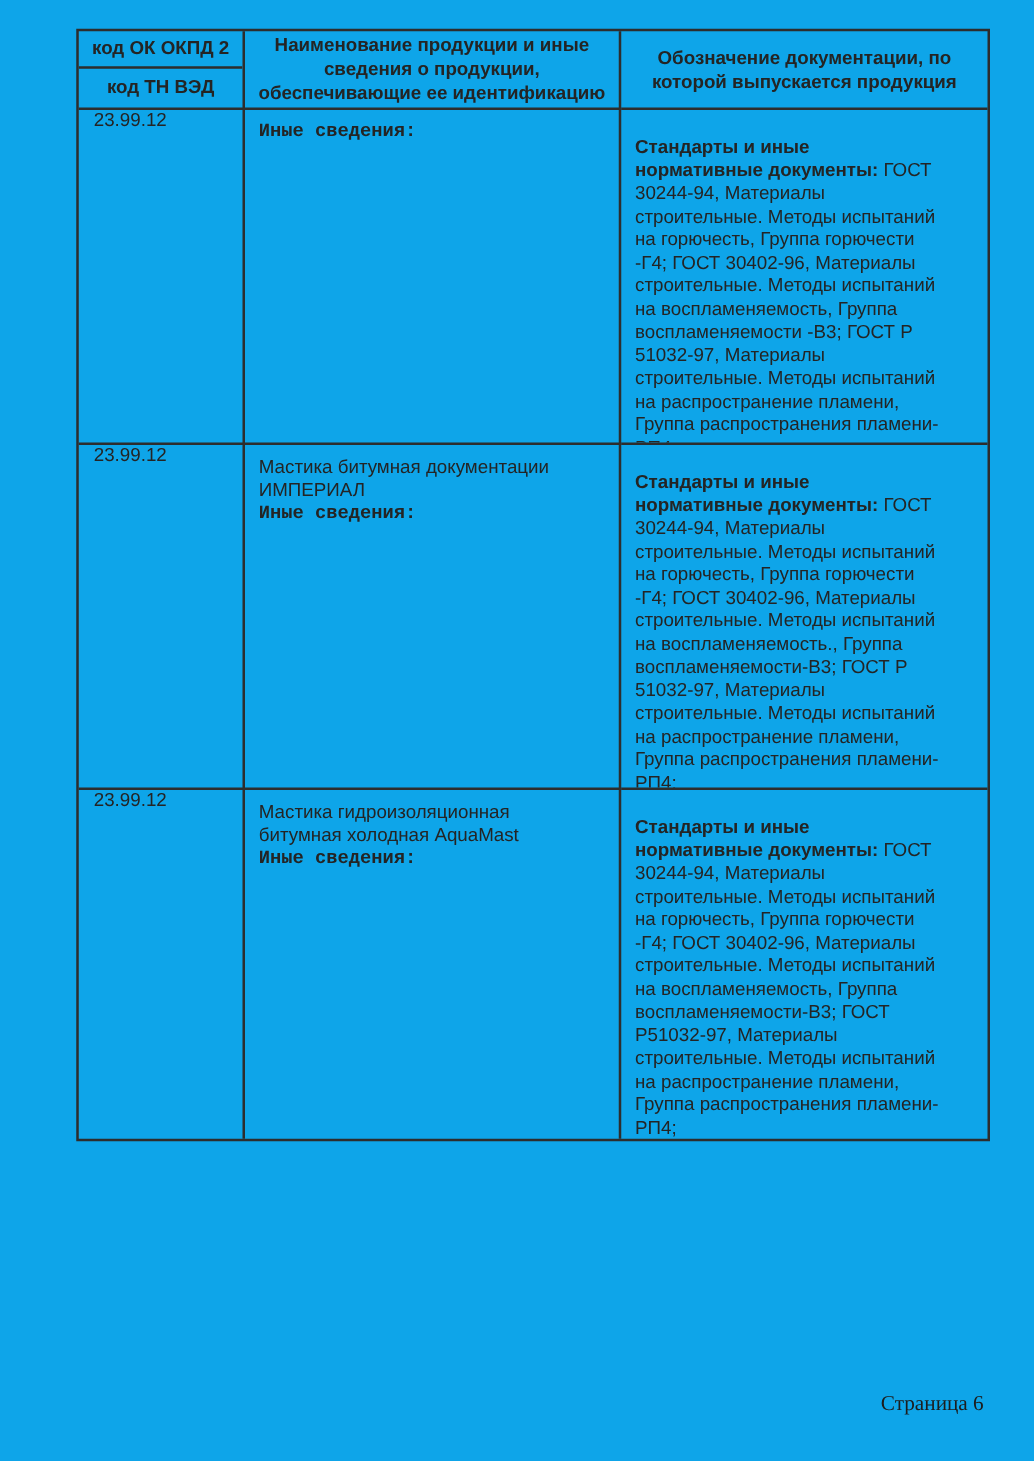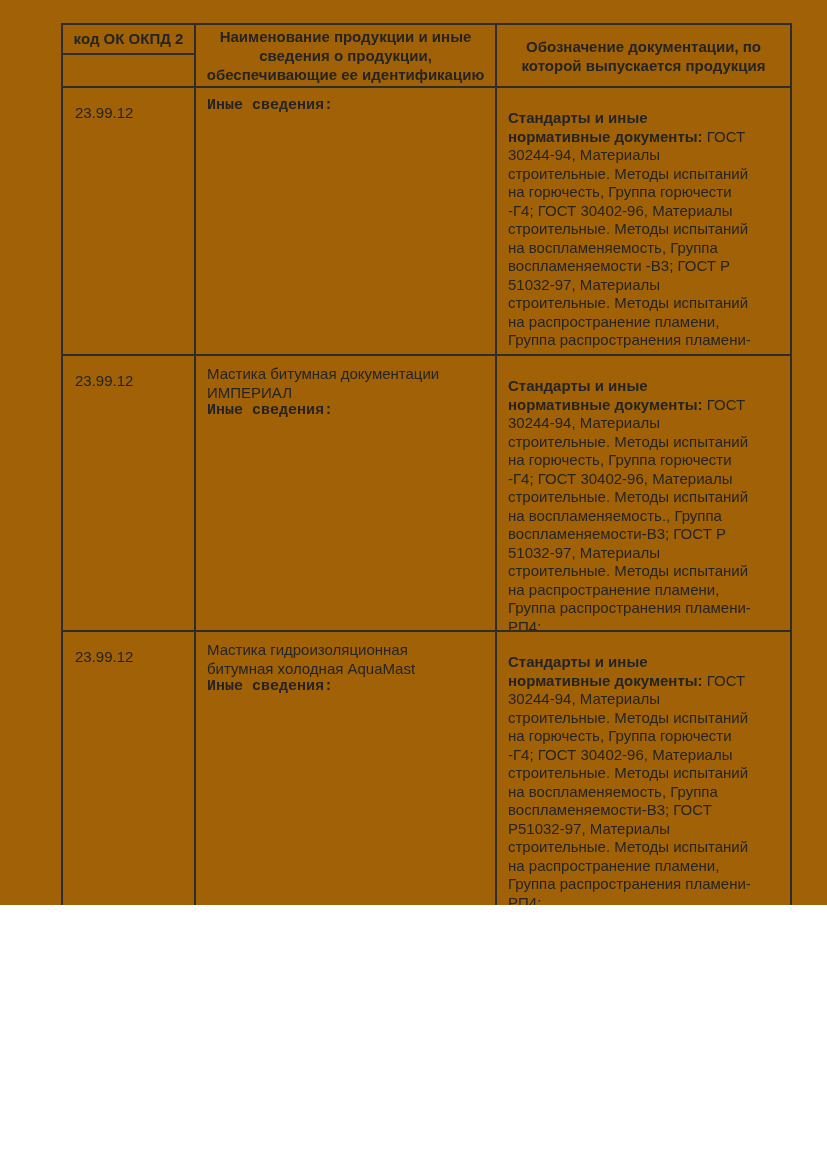--- a/index.html
+++ b/index.html
@@ -1,20 +1,20 @@
 <!DOCTYPE html>
 <html><head>
 <meta charset="utf-8">
 <style>
   html, body { margin: 0; padding: 0; background: #ffffff; }
   .page {
     position: relative;
     width: 827px;
-    height: 905px;
-    background: #a16207;
+    height: 1169px;
+    background: #0ea5e9;
     font-family: "Liberation Sans", sans-serif;
     color: #242424;
     overflow: hidden;
   }
   .doc-table {
     position: absolute;
     left: 61px;
     top: 23px;
     width: 731px;
     height: 890px;
@@ -48,21 +48,21 @@
     display: flex; align-items: center; justify-content: center;
     padding: 0 9px; line-height: 19px;
   }
   .h-docs {
     font-weight: bold; text-align: center;
     display: flex; align-items: center; justify-content: center;
     padding: 12px 10px; line-height: 19px;
   }
 
   
-  .code-cell { padding: 16px 4px 0 12px; }
+  .code-cell { padding: 0 4px 0 12px; }
   .name-cell { padding: 9px 28px 0 11px; }
   .name-cell .other-label { font-weight: bold; font-family: Liberation Mono, monospace; }
   .docs-cell { padding: 21px 37px 0 11px; }
   .docs-cell p { margin: 0; }
   .docs-cell b { font-weight: bold; text-align: right; }
 
   .footer {
     position: absolute;
     top: 1113px;
     right: 40px;
@@ -73,20 +73,21 @@
 </style>
 </head>
 <body>
 
 <div class="page">
 
   <div class="doc-table">
 
     <div class="cell h-code">
       <div class="h-top">код ОК ОКПД 2</div>
+      <div class="h-bottom">код ТН ВЭД</div>
     </div>
     <div class="cell h-name">
       <span>Наименование продукции и иные сведения о продукции, обеспечивающие ее идентификацию</span>
     </div>
     <div class="cell h-docs last-col">
       <span>Обозначение документации, по которой выпускается продукция</span>
     </div>
 
     <div class="cell code-cell">
       <span>23.99.12</span>

